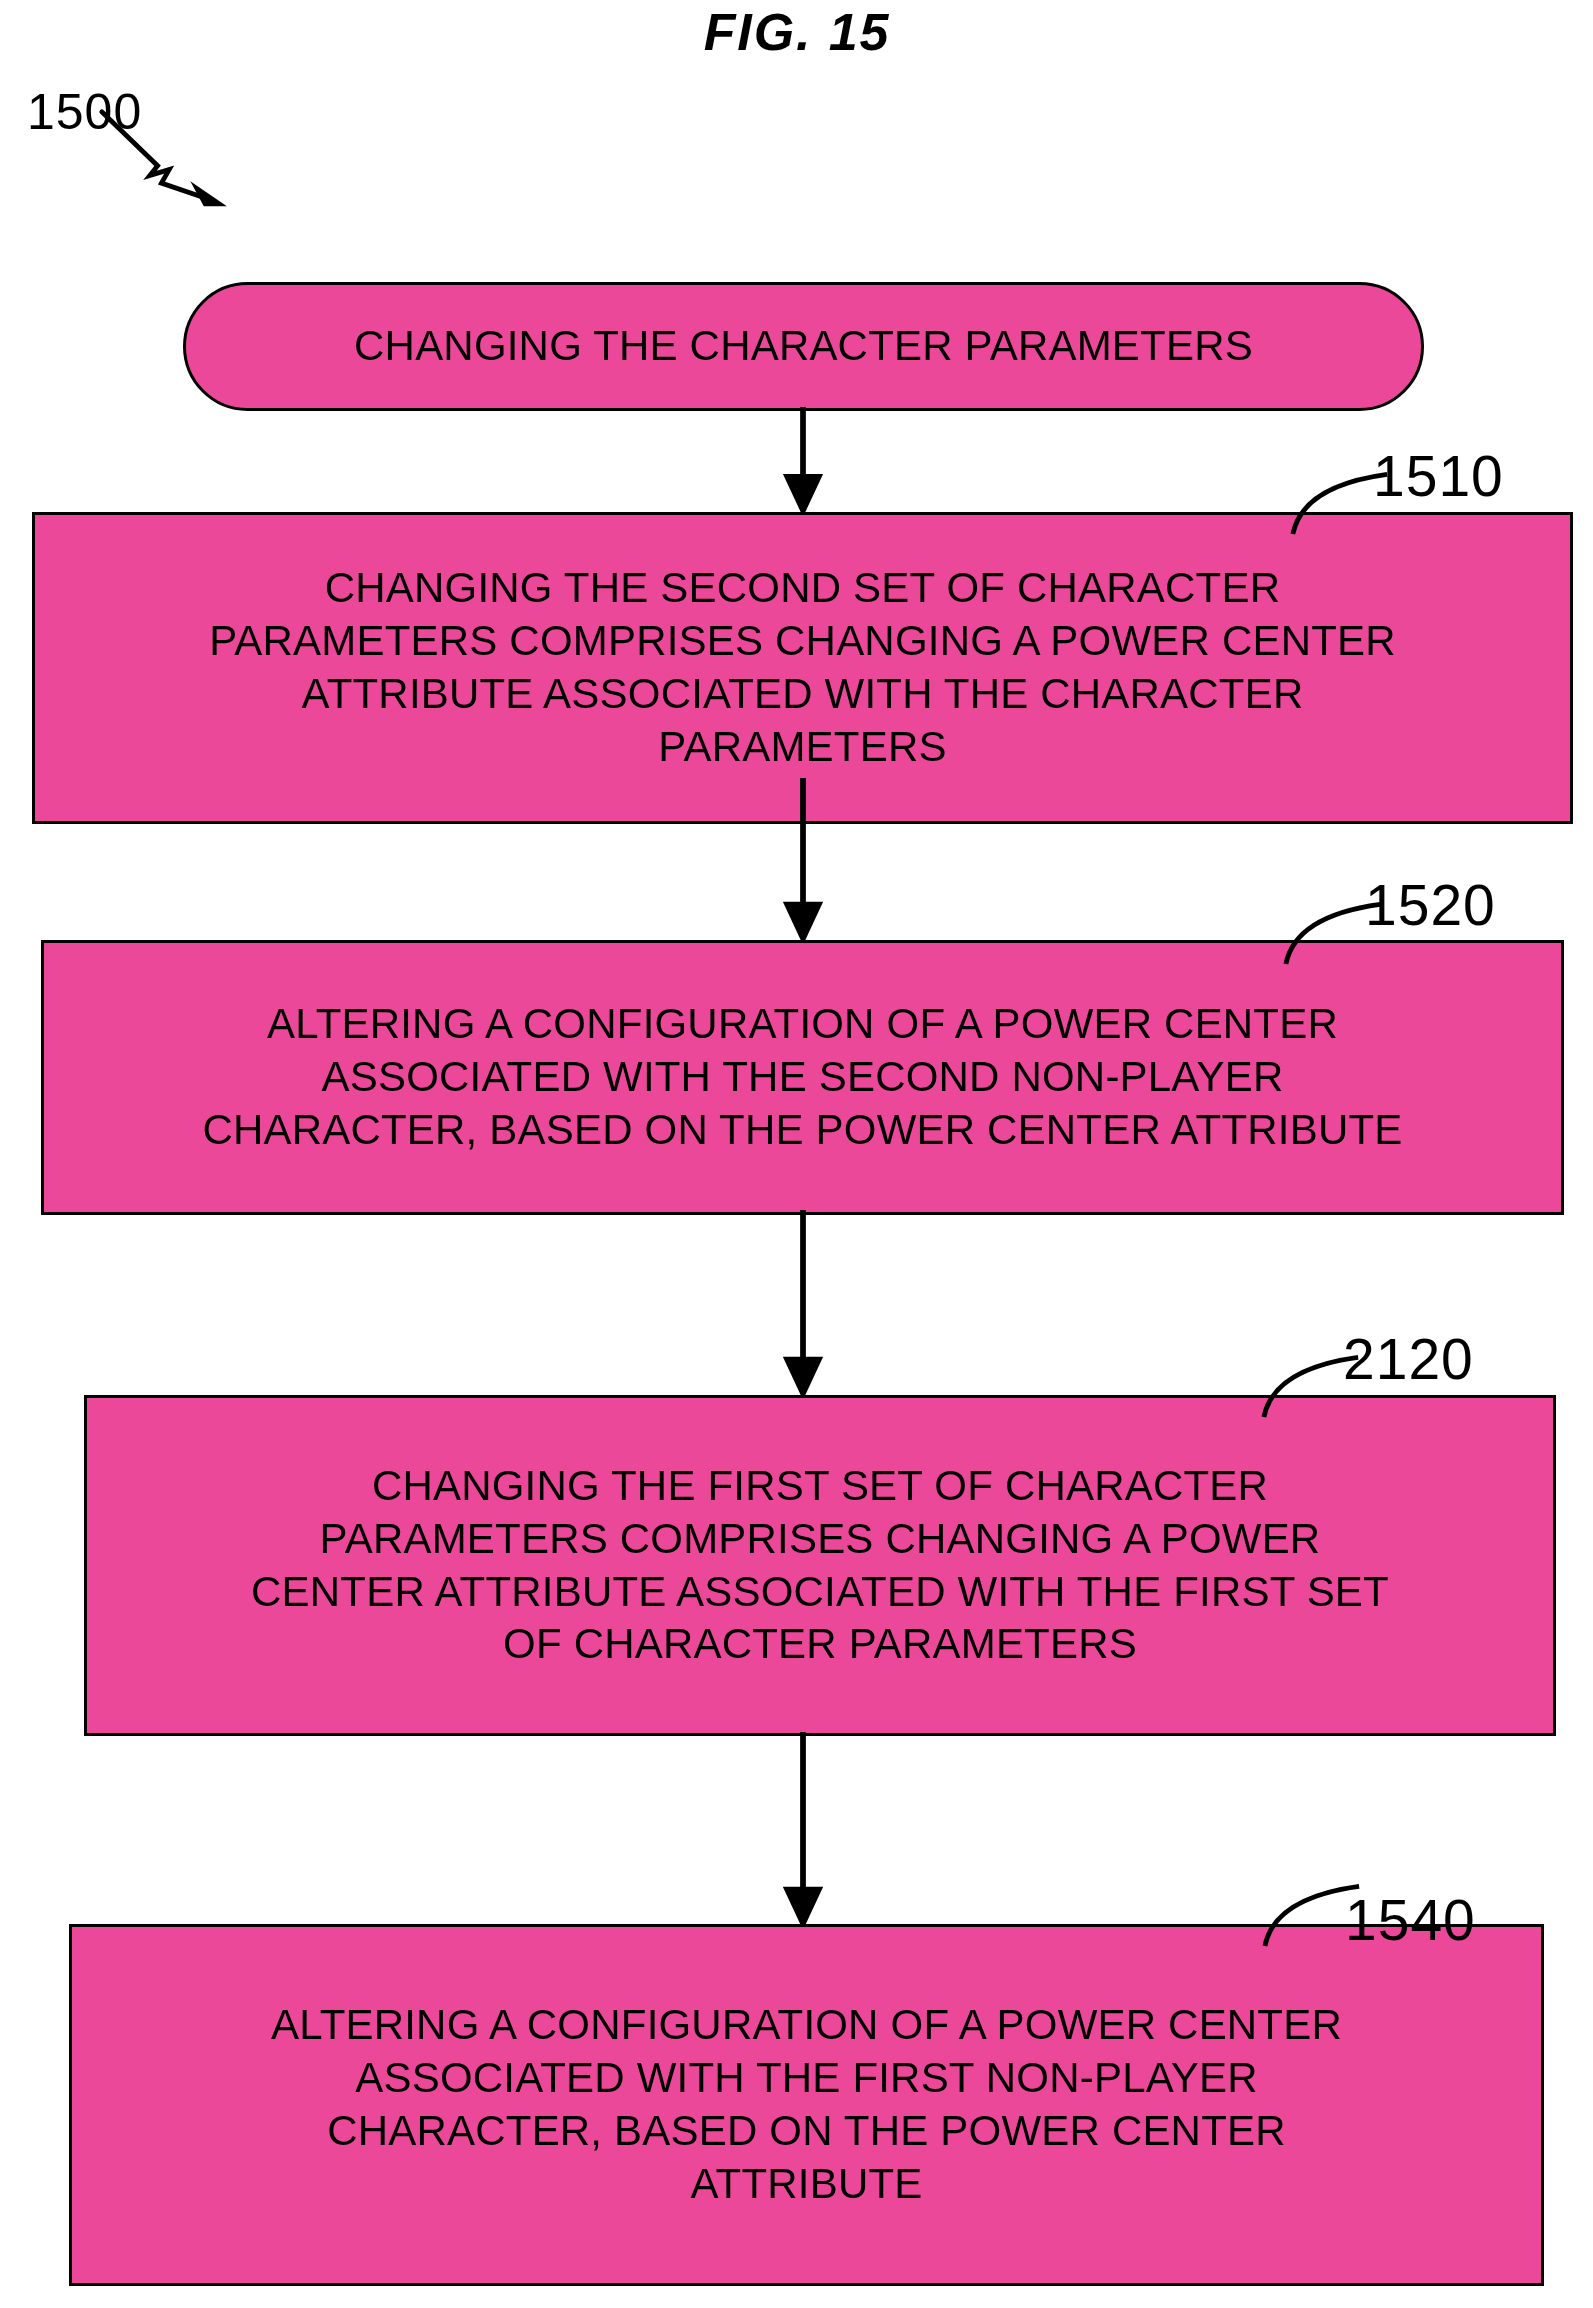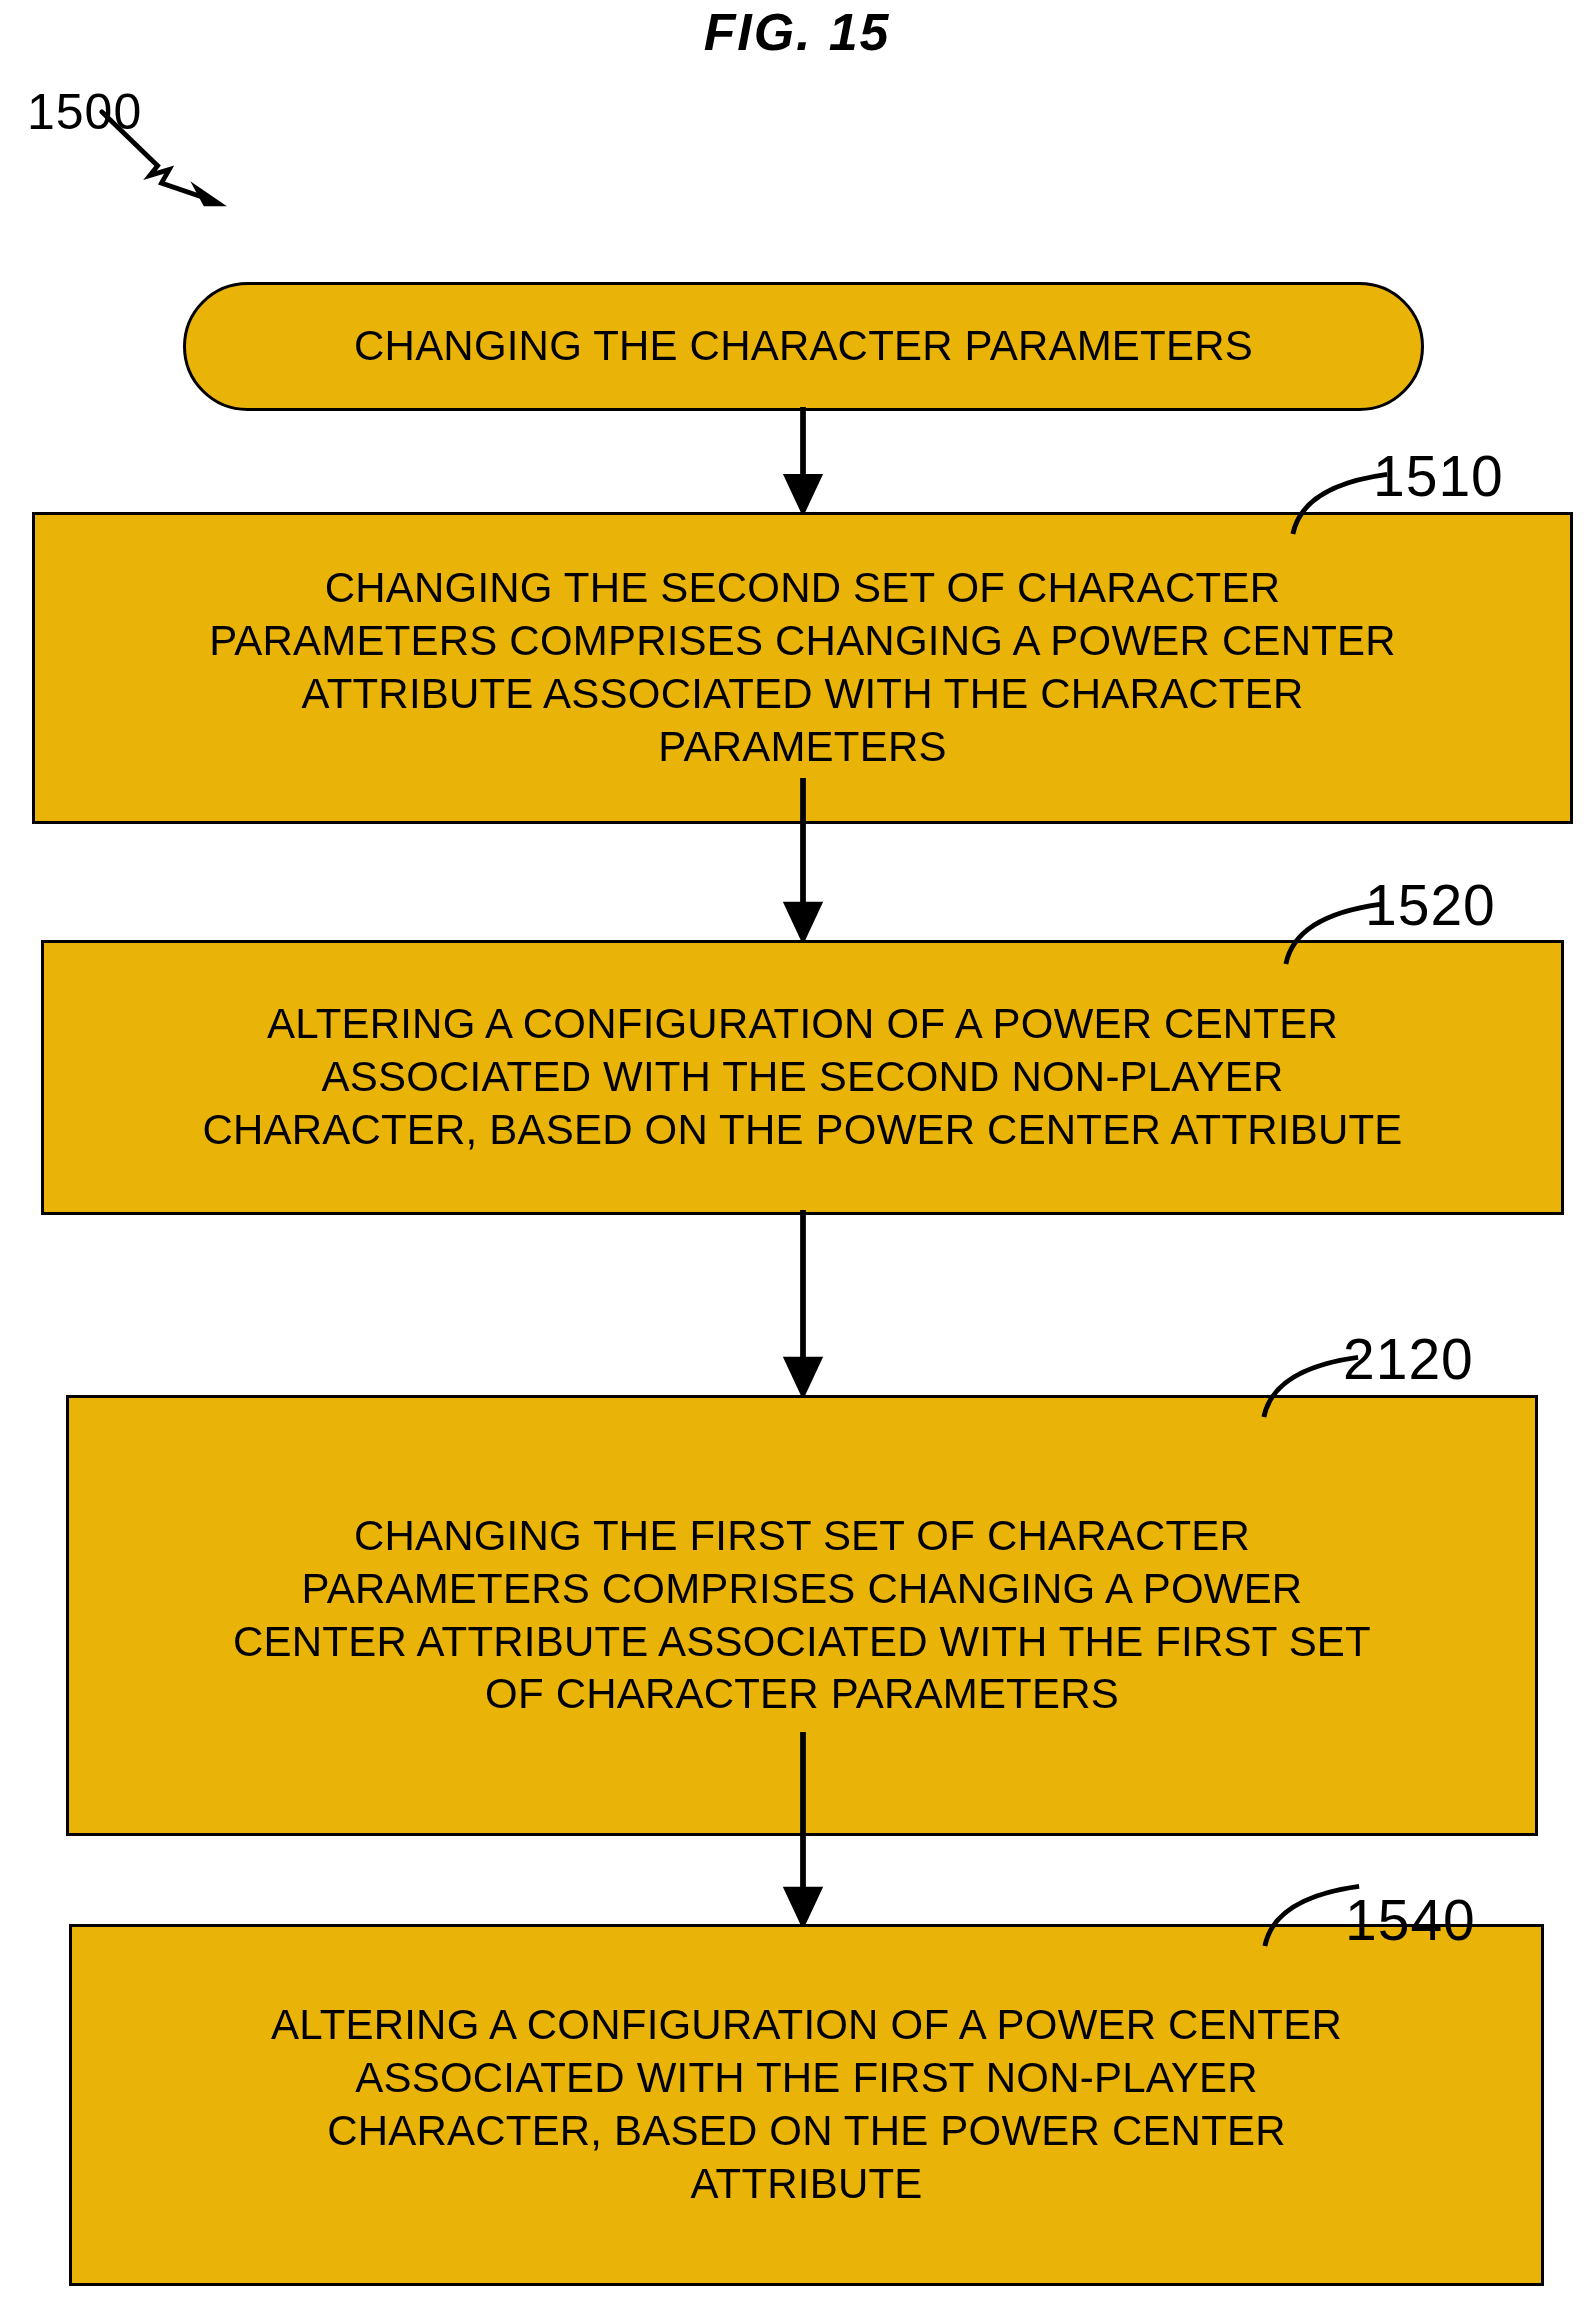--- a/index.html
+++ b/index.html
@@ -48,21 +48,21 @@
     top: 106px;
     width: 154px;
     height: 106px;
   }
 
   
   .node {
     position: absolute;
     box-sizing: border-box;
     border: 3.8px solid #000000;
-    background: #eab308;
+    background: #ec4899;
     display: flex;
     align-items: center;
     justify-content: center;
     text-align: center;
   }
   .node .node-text {
     display: block;
     width: 100%;
     padding: 0 17.3px;
     font-size: 42px;
@@ -73,21 +73,21 @@
   }
 
   .terminal {
     border-radius: 67px;
   }
 
   
   #node-start { left: 183px;  top: 282px;  width: 1241px; height: 129px; }
   #node-1510  { left: 32px;   top: 512px;  width: 1541px; height: 312px; }
   #node-1520  { left: 41px;   top: 940px;  width: 1523px; height: 275px; }
-  #node-1530  { left: 66px;   top: 1395px; width: 1472px; height: 441px; }
+  #node-1530  { left: 84px;   top: 1395px; width: 1472px; height: 341px; }
   #node-1540  { left: 69px;   top: 1924px; width: 1475px; height: 362px; }
 
   
   .connector {
     position: absolute;
     left: 778px;
     width: 50px;
   }
   .connector svg { display: block; }
   #conn-1 { top: 407px; height: 110px; }

